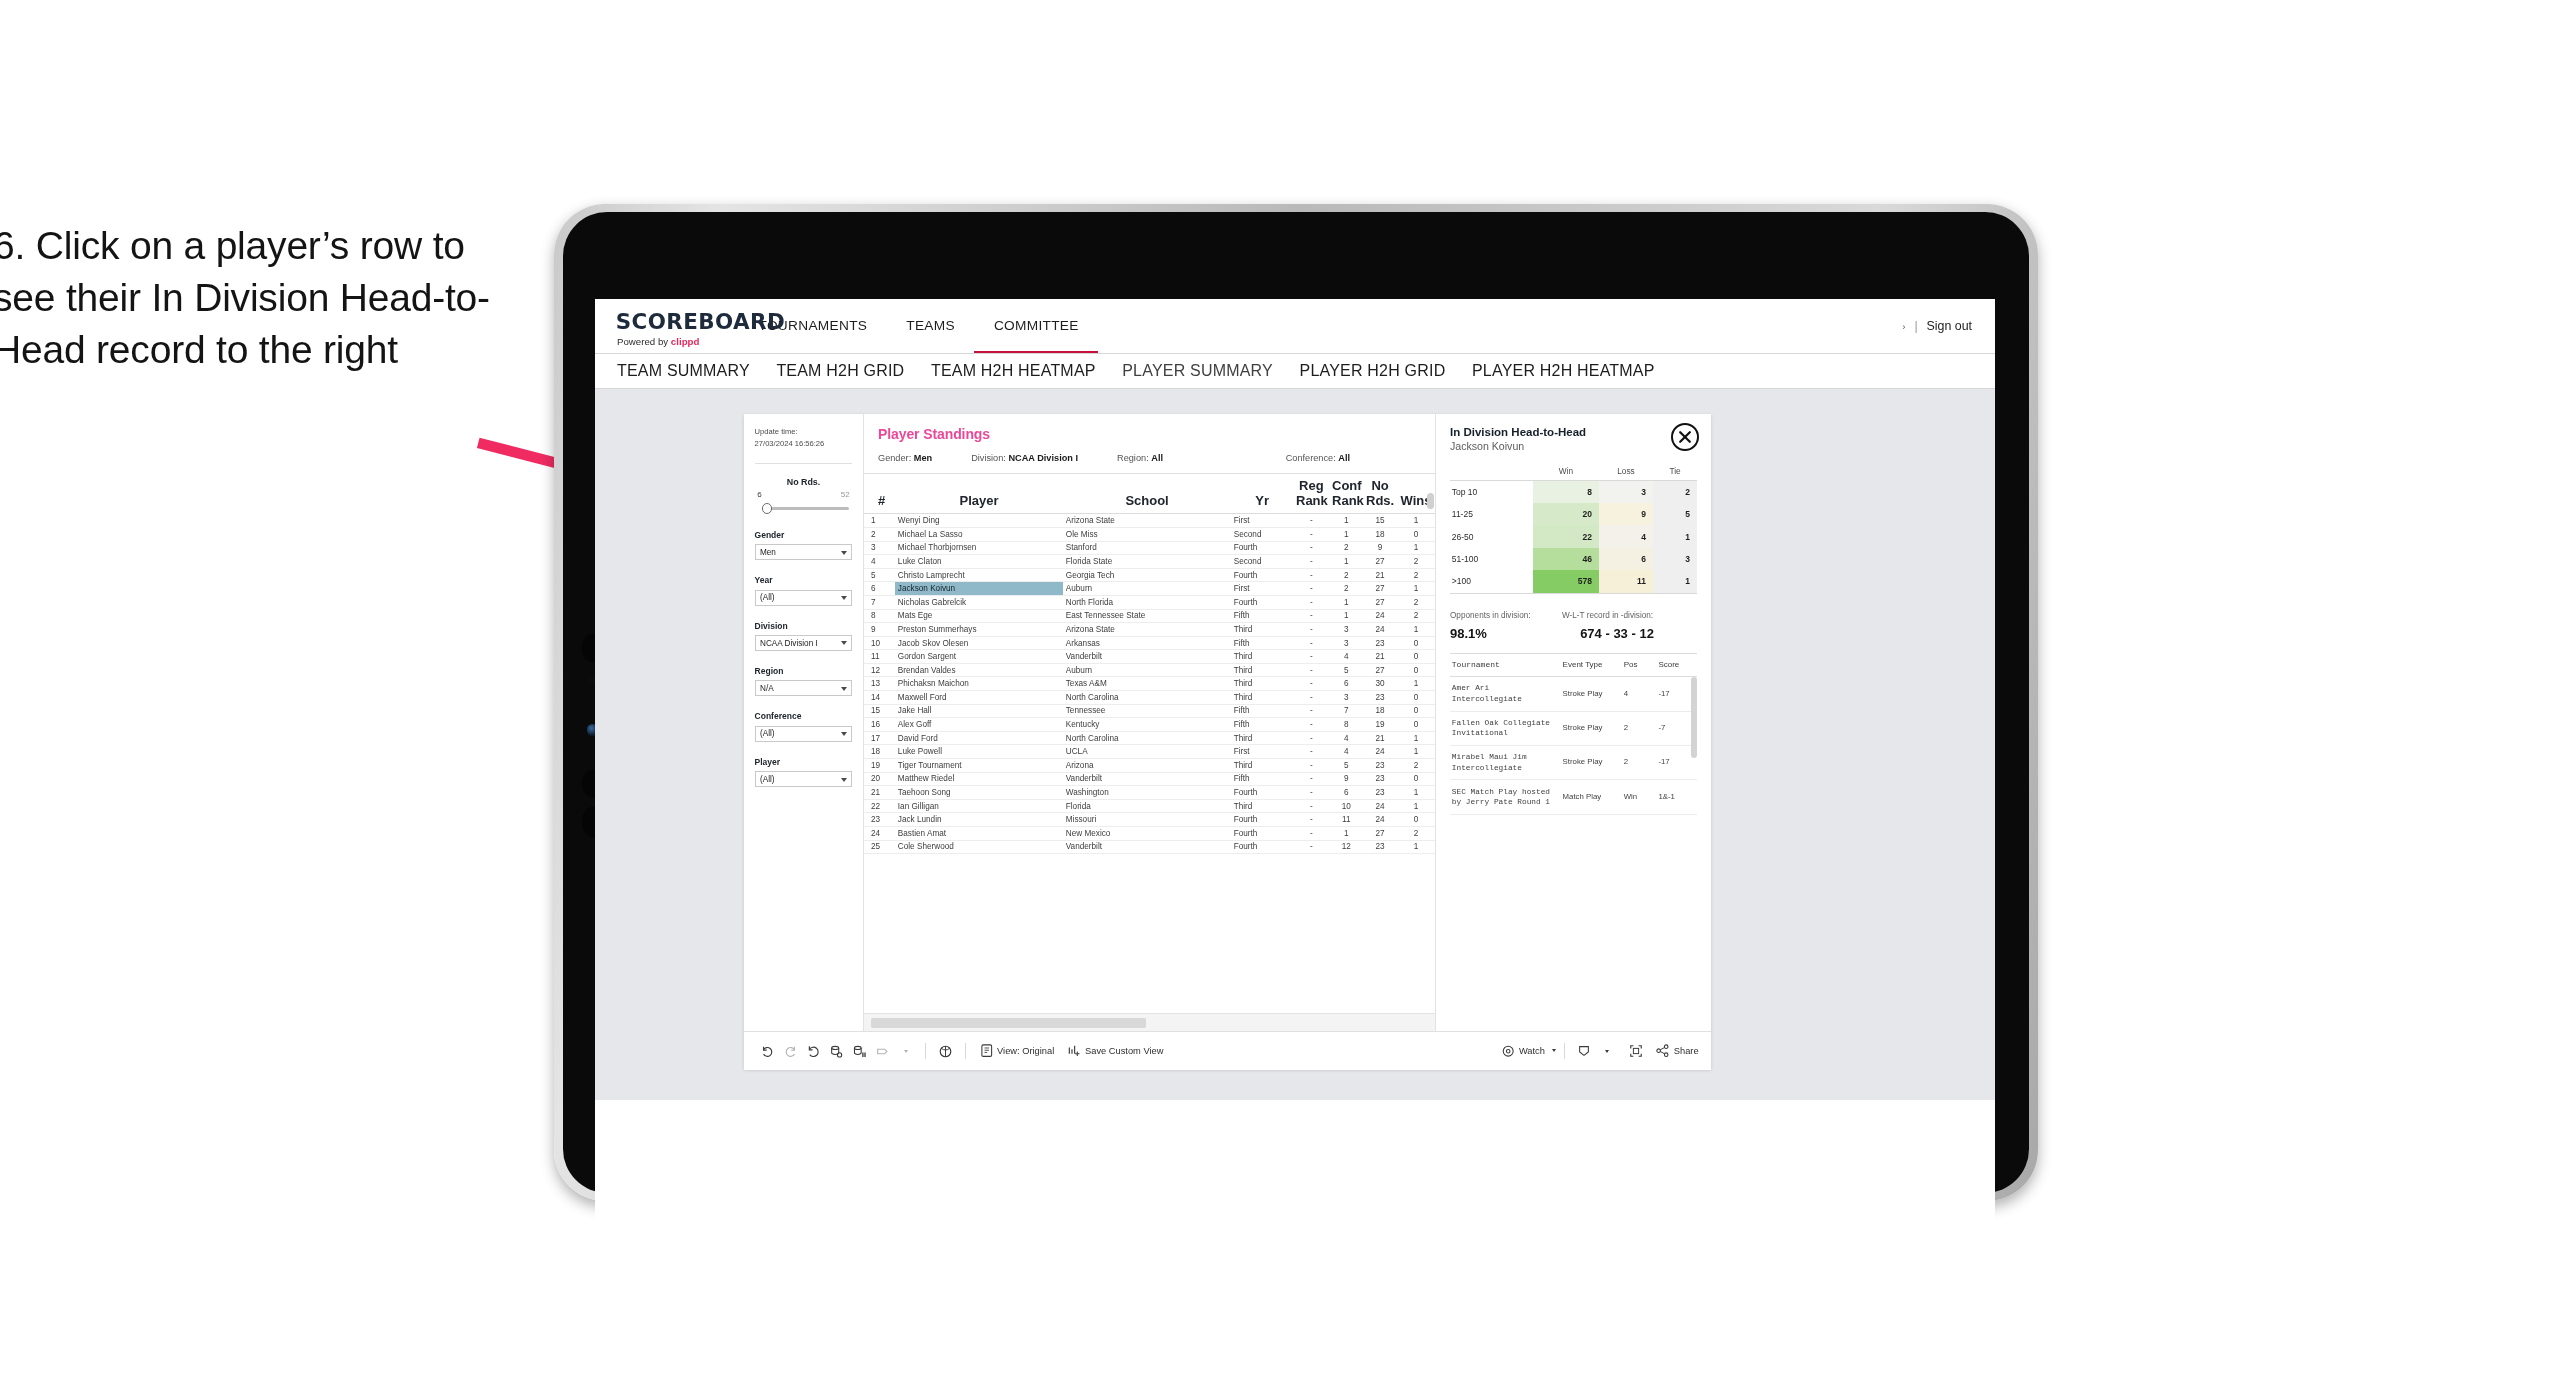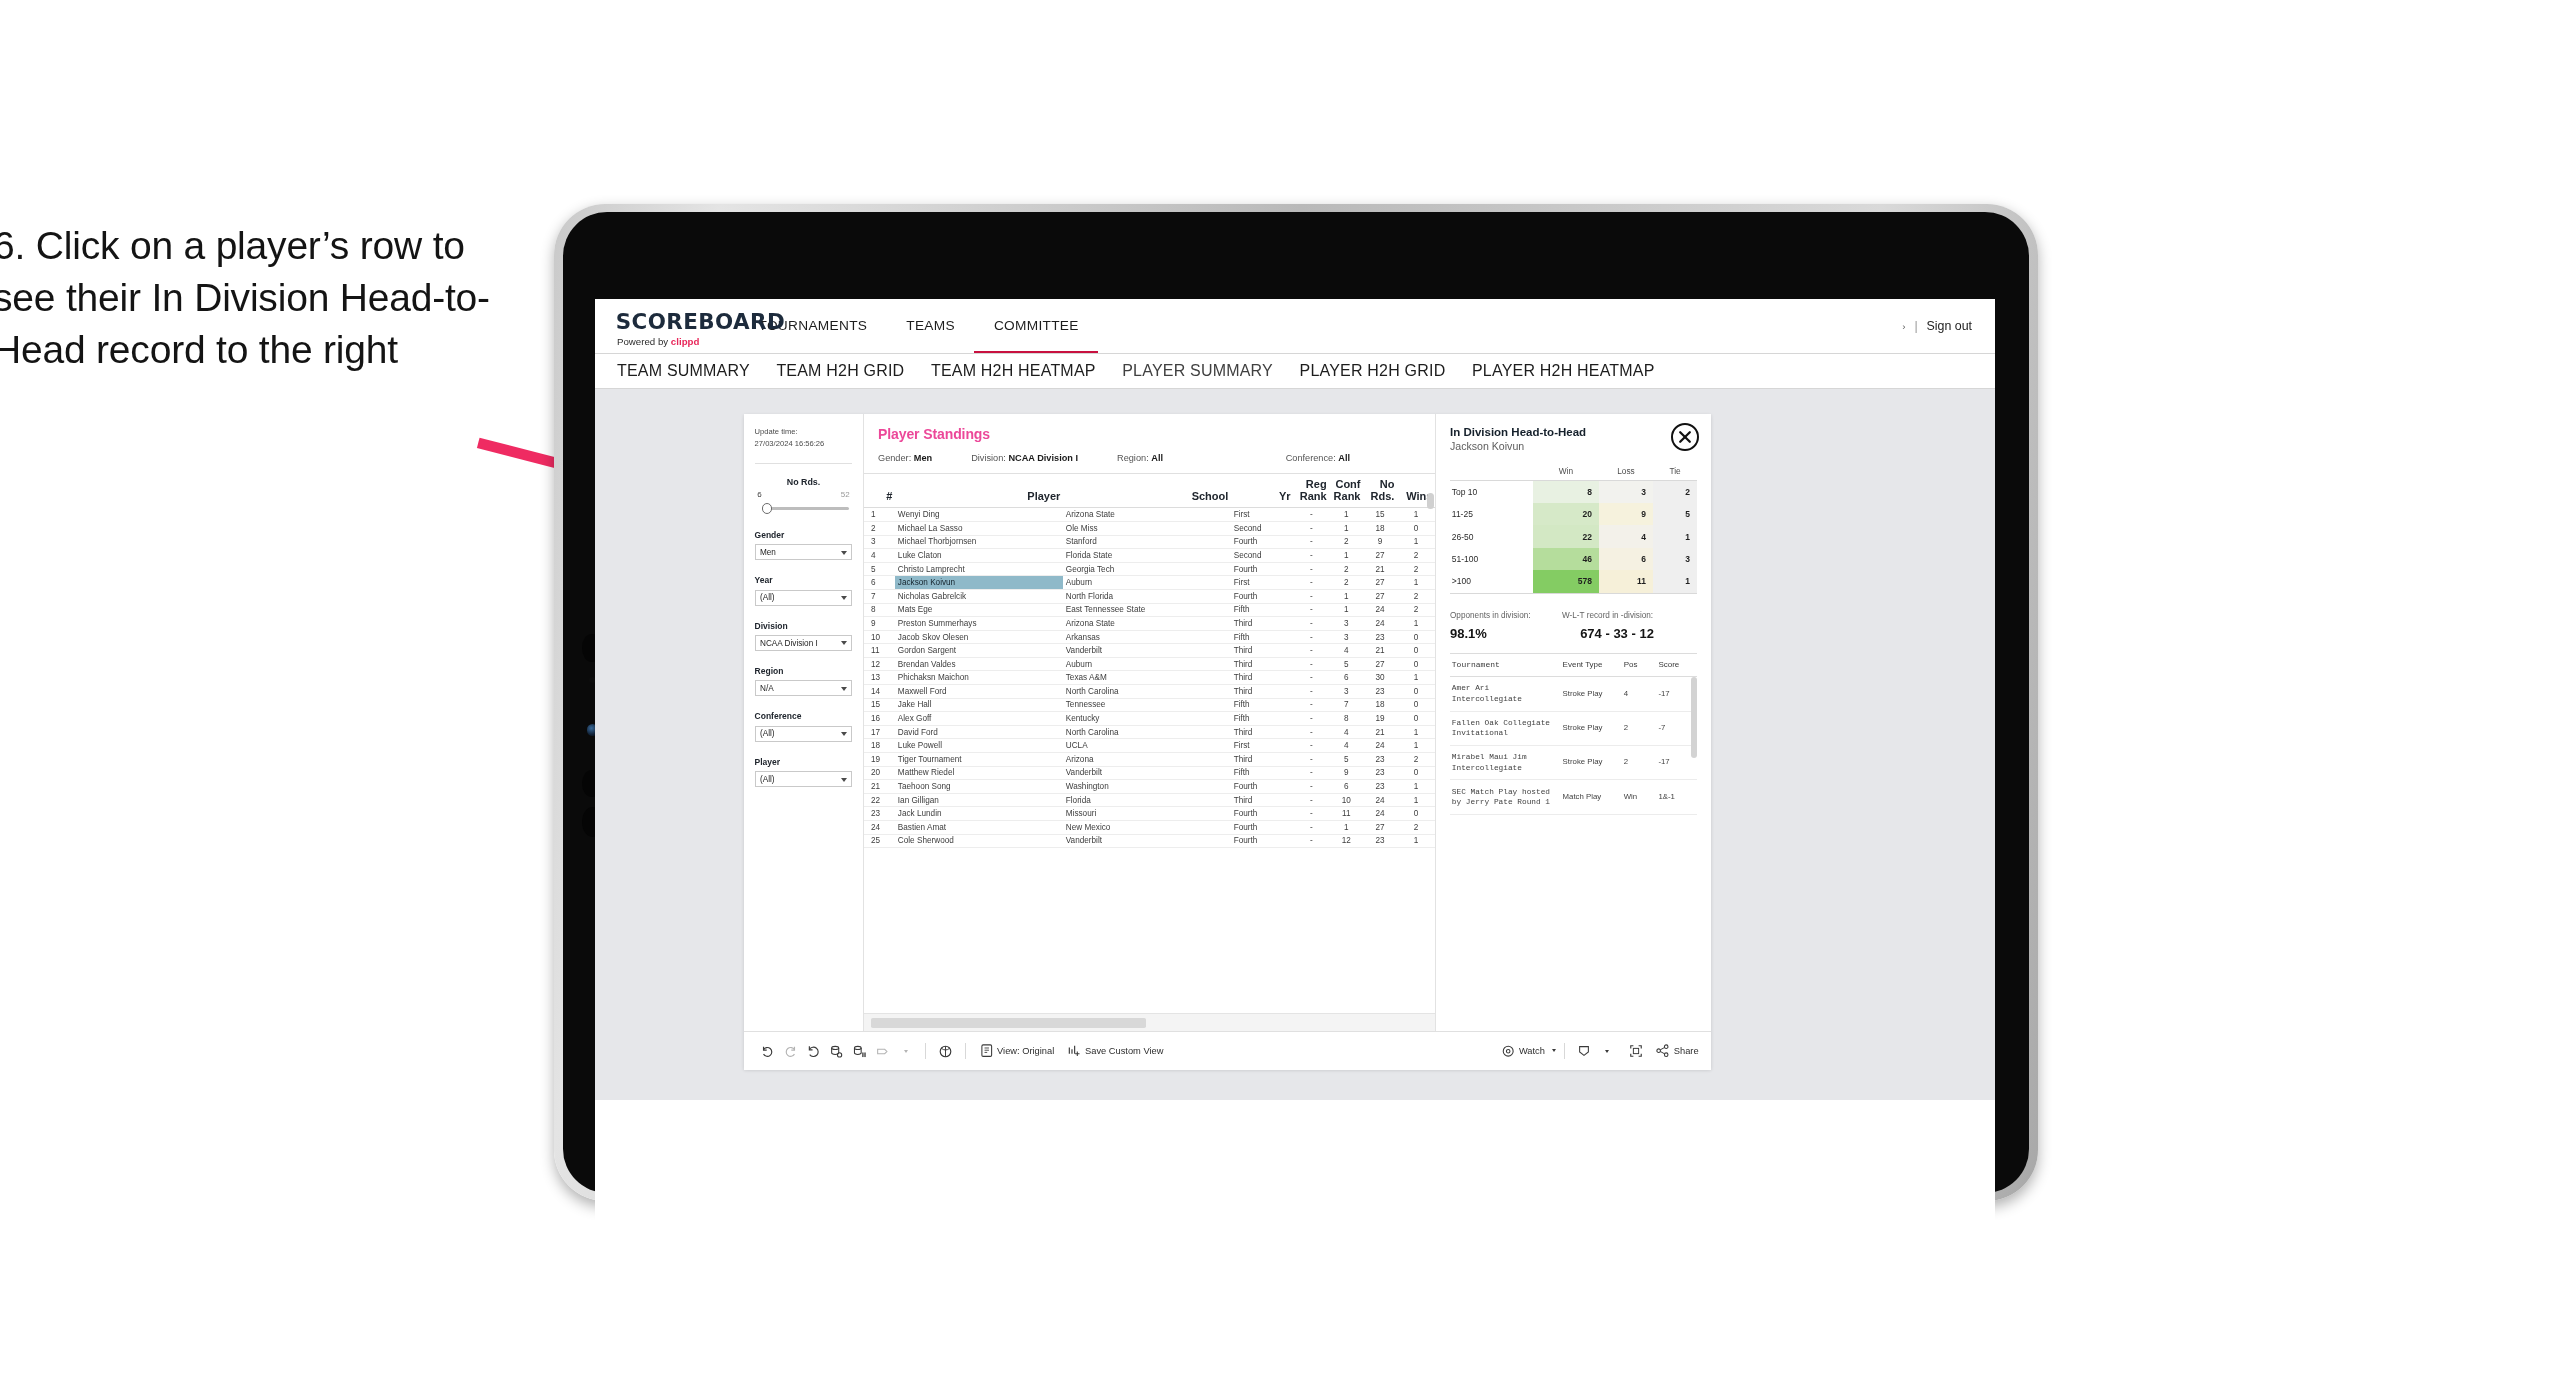--- a/index.html
+++ b/index.html
@@ -137,21 +137,21 @@
   
   #standings { flex:1; min-width:0; display:flex; flex-direction:column; border-right:0.9px solid #e2e2e2; }
   #st-head { padding: 12.4px 0 0 14px; }
   #st-title { font-size: 14px; font-weight:700; color:#ec4899; letter-spacing:-0.1px; }
   #st-sub { display:flex; margin-top:10.6px; font-size:9.2px; color:#555; padding-bottom:9.7px; }
   #st-sub .seg { margin-right:39px; }
   #st-sub .seg b { color:#1b1b1b; font-weight:700; }
   #st-table-wrap { flex:1; position:relative; overflow:hidden; border-top:0.9px solid #e0e0e0; }
   table.st { width:100%; border-collapse:collapse; font-size:8.2px; color:#3d3d3d; table-layout:fixed; }
   table.st th {
-    font-size:11px; font-weight:700; color:#20262e; text-align:right;
+    font-size:13px; font-weight:700; color:#20262e; text-align:center;
     padding: 4.4px 2.7px 5.3px 2.7px; vertical-align:bottom; border-bottom:0.9px solid #dcdcdc;
     background:#fff;
   }
   table.st td { padding: 1.8px 2.7px; border-bottom:0.9px solid #ededed; white-space:nowrap; overflow:hidden; }
   .c-num   { width: 23px; padding-left:7px !important; }
   .c-play  { width: 124px; }
   .c-sch   { width: 124px; }
   .c-yr    { width: 46px; }
   .c-rr    { width: 26.6px; text-align:center; }
   .c-cr    { width: 25px; text-align:center; }

